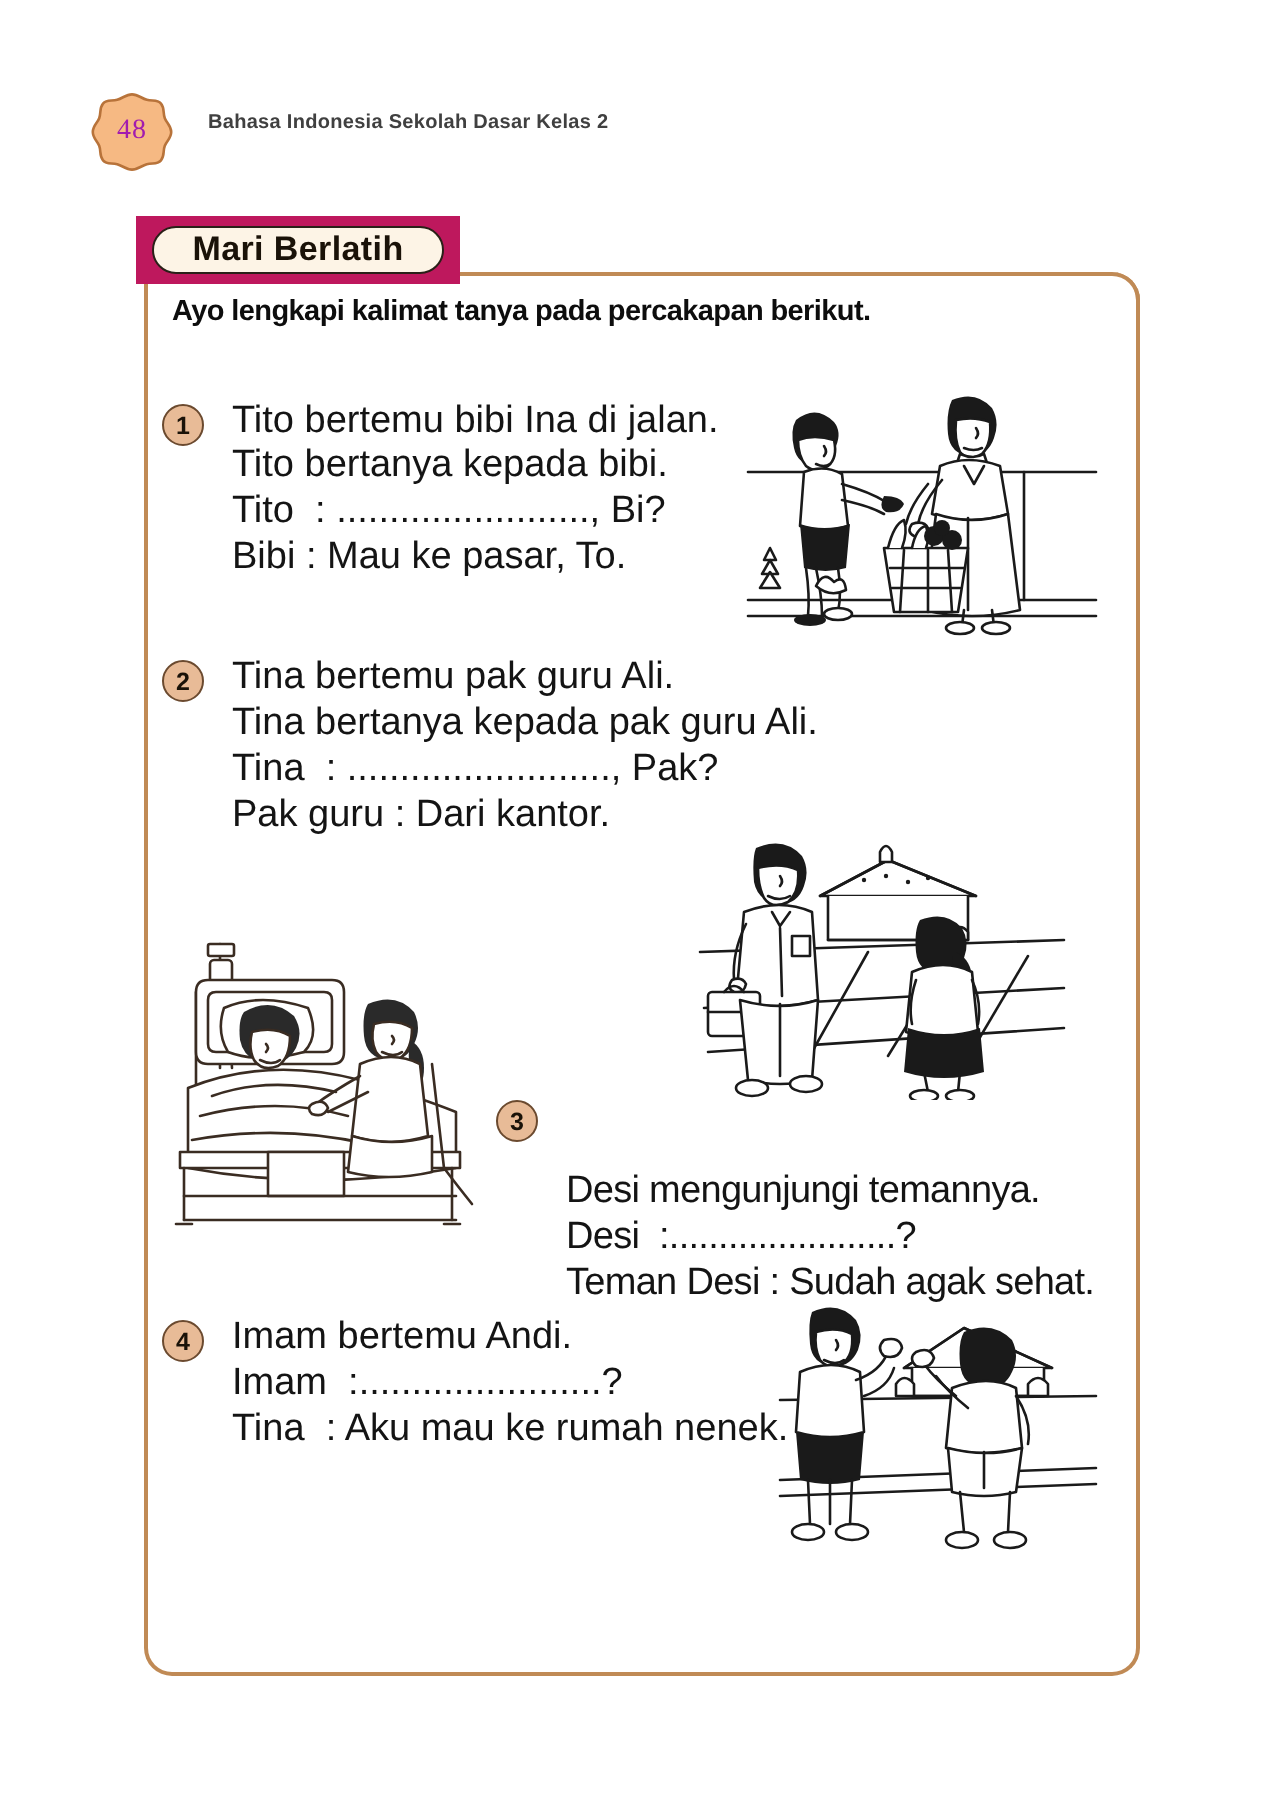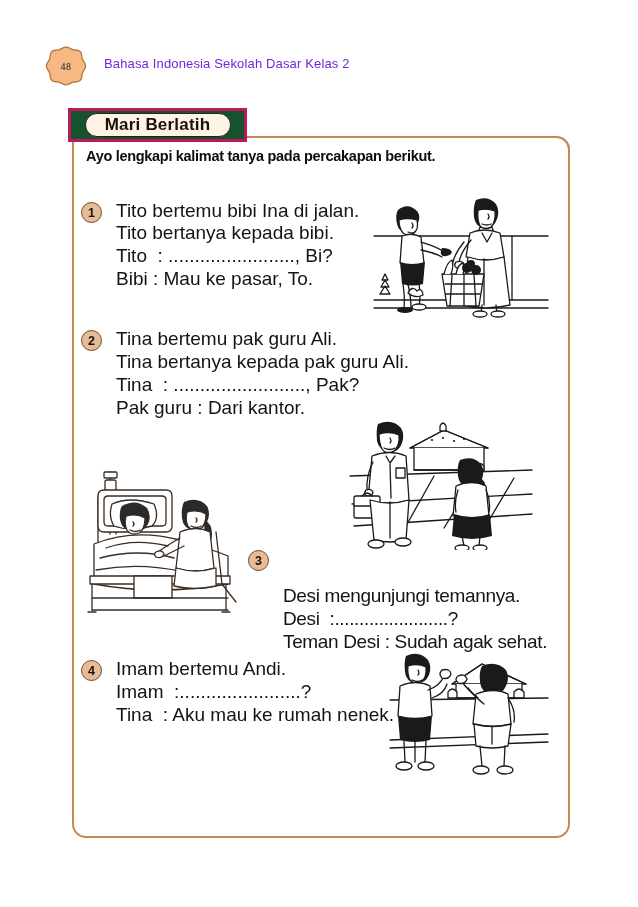--- a/index.html
+++ b/index.html
@@ -25,31 +25,31 @@
     position: absolute;
     left: 44px; top: 0;
     width: 44px; height: 44px;
   }
   #page-number-badge svg { display: block; }
   #page-number-badge .pgnum {
     position: absolute;
     left: 0; top: 0;
     width: 44px; height: 44px;
     display: flex; align-items: center; justify-content: center;
+    font-size: 14px;
+    font-family: "Liberation Serif", serif;
+    color: #a21caf;
+    letter-spacing: 0.5px;
+  }
+  #book-title {
+    position: absolute;
+    left: 104px; top: 12px;
     font-size: 10px;
-    font-family: "Liberation Serif", serif;
-    color: #0f172a;
-    letter-spacing: 0.5px;
-  }
-  #book-title {
-    position: absolute;
-    left: 104px; top: 12px;
-    font-size: 13px;
-    font-weight: normal;
-    color: #6d28d9;
+    font-weight: bold;
+    color: #404040;
     letter-spacing: 0.15px;
     white-space: nowrap;
   }
 
   
   #exercise-frame {
     position: absolute;
     left: 72px; top: 136px;
     width: 498px; height: 702px;
     border: 2px solid #c08a55;
@@ -70,22 +70,22 @@
     border-top: 2px solid #c08a55;
     border-right: 2px solid #c08a55;
     border-radius: 0 14px 0 0;
     box-sizing: border-box;
   }
 
   
   #section-badge {
     position: absolute;
     left: 68px; top: 108px;
-    width: 179px; height: 34px;
-    background: #14532d;
+    width: 162px; height: 34px;
+    background: #be185d;
     border: 3px solid #be185d;
     box-sizing: border-box;
     display: flex;
     align-items: center;
     justify-content: center;
   }
   #section-badge-pill {
     width: 146px; height: 24px;
     background: #fdf4e6;
     border: 1.6px solid #2a2018;

